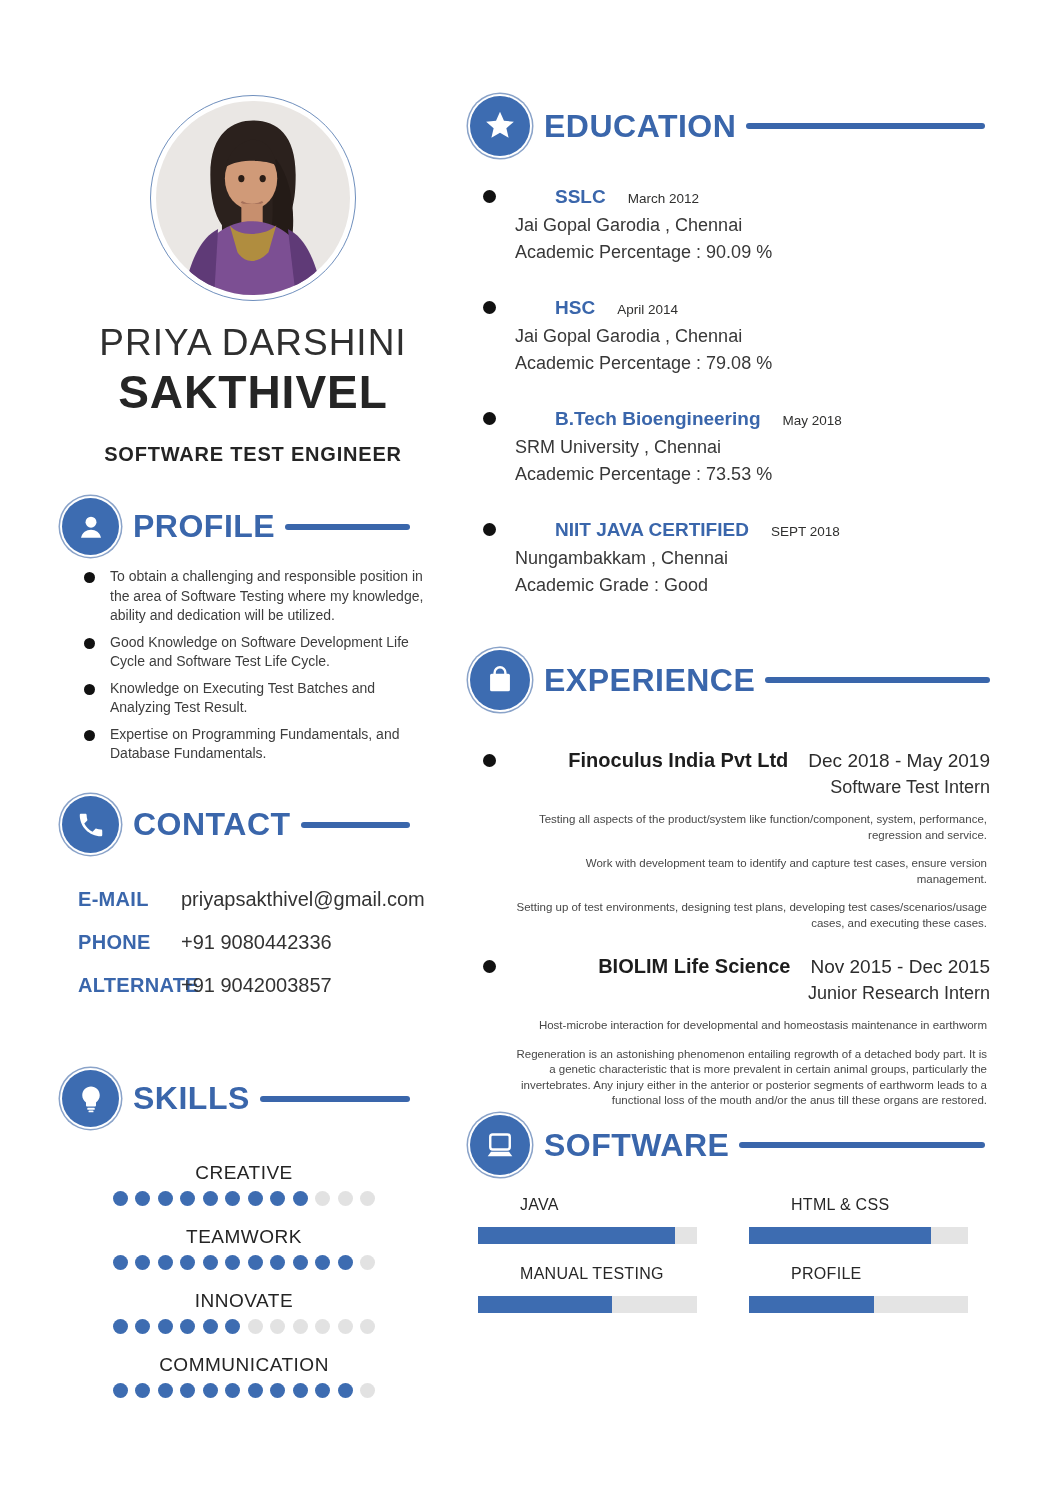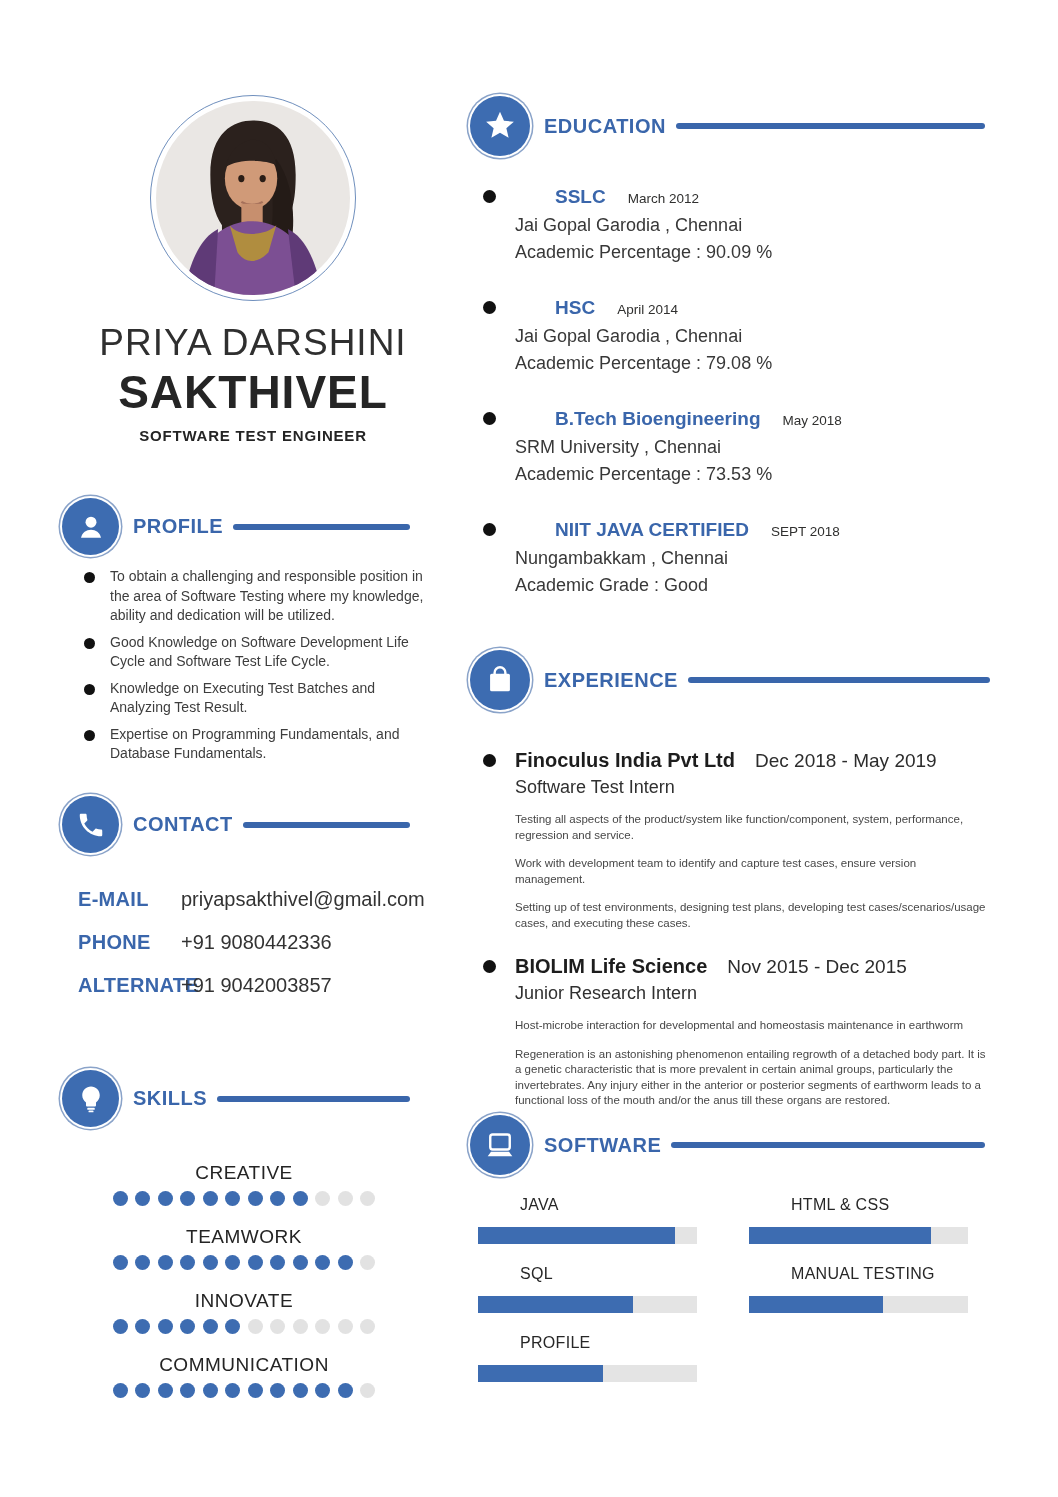--- a/index.html
+++ b/index.html
@@ -14,33 +14,33 @@
   html,body{background:#888;}
   body{font-family:"Liberation Sans", sans-serif;}
   .page{position:relative;width:1058px;height:1497px;background:#ffffff;margin:0 auto;overflow:hidden;}
 
   
   .sec-head{display:flex;align-items:center;}
   .icon-badge{flex:0 0 auto;border-radius:50%;background:var(--accent);display:flex;align-items:center;justify-content:center;
     box-shadow:0 0 0 2px #fff, 0 0 0 3.5px #8aa3c9;}
   .icon-badge.left{width:57px;height:57px;}
   .icon-badge.right{width:60px;height:60px;}
-  .sec-title{color:var(--accent_text);font-weight:bold;font-size:20px;letter-spacing:0.5px;margin-left:14px;white-space:nowrap;}
+  .sec-title{color:var(--accent_text);font-weight:bold;font-size:32px;letter-spacing:0.5px;margin-left:14px;white-space:nowrap;}
   .sec-line{flex:1 1 auto;height:6px;background:var(--accent_text);border-radius:3px;margin-left:10px;}
 
   
   .photo-ring{position:absolute;left:150px;top:95px;width:206px;height:206px;border:1.5px solid #6f8fbd;border-radius:50%;
     display:flex;align-items:center;justify-content:center;background:#fff;}
   .photo{width:194px;height:194px;border-radius:50%;overflow:hidden;}
   .photo svg{display:block;width:100%;height:100%;}
 
   .name-block{position:absolute;left:58px;top:322px;width:390px;text-align:center;color:var(--text_dark);}
   .name-first{font-size:37px;letter-spacing:1px;color:#2f2f2f;}
   .name-last{font-size:46px;font-weight:bold;letter-spacing:1px;margin-top:1px;color:#252525;}
-  .name-role{font-size:15px;font-weight:bold;letter-spacing:0.8px;margin-top:8px;color:#242424;}
+  .name-role{font-size:20px;font-weight:bold;letter-spacing:0.8px;margin-top:24px;color:#242424;}
 
   .profile-sec{position:absolute;left:62px;top:498px;width:375px;}
   .profile-sec .sec-head{width:348px;}
   .bullets{list-style:none;margin-top:12px;}
   .bullets li{position:relative;padding-left:48px;margin-bottom:7px;font-size:14px;line-height:19.5px;color:var(--text_body);}
   .bullets .bdot{position:absolute;left:22px;top:5px;width:11px;height:11px;border-radius:50%;background:#111;}
 
   .contact-sec{position:absolute;left:62px;top:796px;width:348px;}
   .contact-rows{margin-top:36px;}
   .c-row{display:flex;align-items:baseline;margin-bottom:23px;padding-left:16px;font-size:20px;line-height:20px;}
@@ -58,21 +58,21 @@
   
   .education-sec{position:absolute;left:470px;top:96px;width:515px;}
   .edu-entries{margin-top:27px;}
   .edu-entry{position:relative;padding-left:45px;margin-bottom:29px;}
   .entry-bullet{position:absolute;left:13px;top:7px;width:13px;height:13px;border-radius:50%;background:#111;}
   .edu-title-row{line-height:27px;}
   .edu-title{font-size:19px;font-weight:bold;color:var(--accent_text);margin-left:40px;}
   .edu-date{font-size:13.5px;color:#30302f;margin-left:22px;}
   .edu-line{font-size:18px;color:#383838;line-height:26.5px;}
 
-  .experience-sec{position:absolute;left:470px;top:650px;width:520px;}
+  .experience-sec{position:absolute;left:470px;top:650px;width:520px;text-align:right;}
   .exp-entries{margin-top:37px;}
   .exp-entry{position:relative;padding-left:45px;margin-bottom:22px;}
   .exp-title-row{line-height:26px;}
   .exp-company{font-size:20px;font-weight:bold;color:#1d1d1d;}
   .exp-date{font-size:19px;color:#2c2c2c;margin-left:20px;}
   .exp-role{font-size:18px;color:#303030;line-height:24px;margin-top:0px;}
   .exp-para{font-size:11.5px;color:#474747;line-height:15.5px;margin-top:13px;width:472px;}
 
   .software-sec{position:absolute;left:470px;top:1115px;width:515px;}
   .sw-grid{margin-top:18px;padding-left:8px;display:grid;grid-template-columns:219px 219px;column-gap:52px;row-gap:18px;}
@@ -328,26 +328,20 @@
             <div class="sw-fill" style="width: 90%;"></div>
           </div>
       </div>
       <div class="sw-cell">
         <div class="sw-label">HTML &amp; CSS</div>
         <div class="sw-track">
             <div class="sw-fill" style="width: 83%;"></div>
           </div>
       </div>
       <div class="sw-cell">
-        <div class="sw-label">SQL</div>
-        <div class="sw-track">
-            <div class="sw-fill" style="width: 71%;"></div>
-          </div>
-      </div>
-      <div class="sw-cell">
         <div class="sw-label">MANUAL TESTING</div>
         <div class="sw-track">
             <div class="sw-fill" style="width: 61%;"></div>
           </div>
       </div>
       <div class="sw-cell">
         <div class="sw-label">PROFILE</div>
         <div class="sw-track">
             <div class="sw-fill" style="width: 57%;"></div>
           </div>

